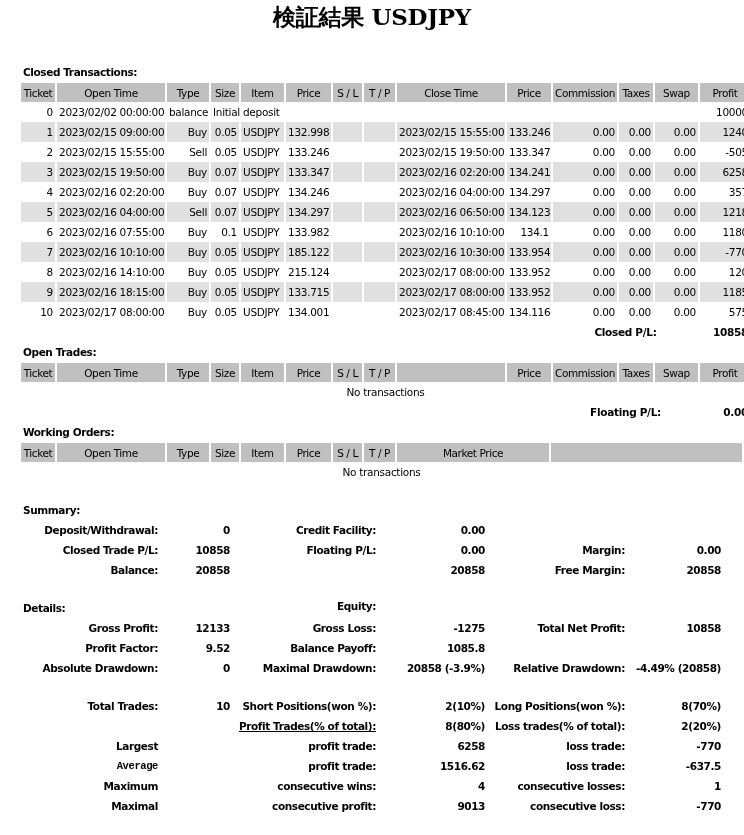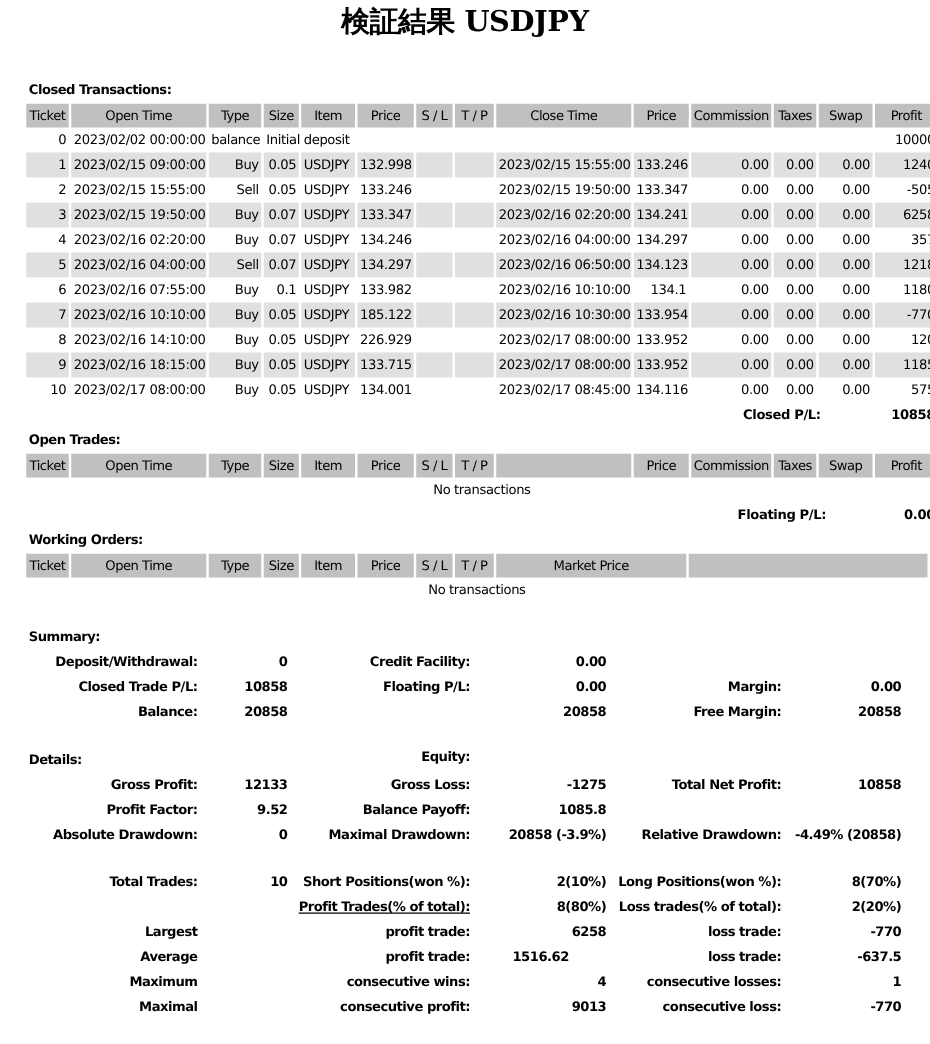--- a/index.html
+++ b/index.html
@@ -184,21 +184,21 @@
         <td class="r">0.00</td>
         <td class="r">0.00</td>
         <td class="r">-770</td>
       </tr>
       <tr>
         <td class="r">8</td>
         <td class="l">2023/02/16 14:10:00</td>
         <td class="r">Buy</td>
         <td class="r">0.05</td>
         <td class="l">USDJPY</td>
-        <td class="r">226.929</td>
+        <td class="r">215.124</td>
         <td class="r"></td>
         <td class="r"></td>
         <td class="l">2023/02/17 08:00:00</td>
         <td class="r">133.952</td>
         <td class="r">0.00</td>
         <td class="r">0.00</td>
         <td class="r">0.00</td>
         <td class="r">120</td>
       </tr>
       <tr class="alt">
@@ -381,23 +381,23 @@
   <div class="stat val" style="top:98px;left:380px;width:105px;">8(80%)</div>
   <div class="stat lab" style="top:98px;left:488px;width:137px;">Loss trades(% of total):</div>
   <div class="stat val" style="top:98px;left:630px;width:91px;">2(20%)</div>
 
   <div class="stat lab" style="top:118px;left:0;width:158px;">Largest</div>
   <div class="stat lab" style="top:118px;left:240px;width:136px;">profit trade:</div>
   <div class="stat val" style="top:118px;left:380px;width:105px;">6258</div>
   <div class="stat lab" style="top:118px;left:490px;width:135px;">loss trade:</div>
   <div class="stat val" style="top:118px;left:630px;width:91px;">-770</div>
 
-  <div class="stat lab" style="top:138px;left:0;width:158px;">Average</div>
+  <div class="stat lab" style="top:138px;left:0;width:158px;font-family:Liberation Mono, monospace;">Average</div>
   <div class="stat lab" style="top:138px;left:240px;width:136px;">profit trade:</div>
-  <div class="stat val" style="top:138px;left:380px;width:105px;text-align:center;">1516.62</div>
+  <div class="stat val" style="top:138px;left:380px;width:105px;">1516.62</div>
   <div class="stat lab" style="top:138px;left:490px;width:135px;">loss trade:</div>
   <div class="stat val" style="top:138px;left:630px;width:91px;">-637.5</div>
 
   <div class="stat lab" style="top:158px;left:0;width:158px;">Maximum</div>
   <div class="stat lab" style="top:158px;left:240px;width:136px;">consecutive wins:</div>
   <div class="stat val" style="top:158px;left:380px;width:105px;">4</div>
   <div class="stat lab" style="top:158px;left:490px;width:135px;">consecutive losses:</div>
   <div class="stat val" style="top:158px;left:630px;width:91px;">1</div>
 
   <div class="stat lab" style="top:178px;left:0;width:158px;">Maximal</div>

